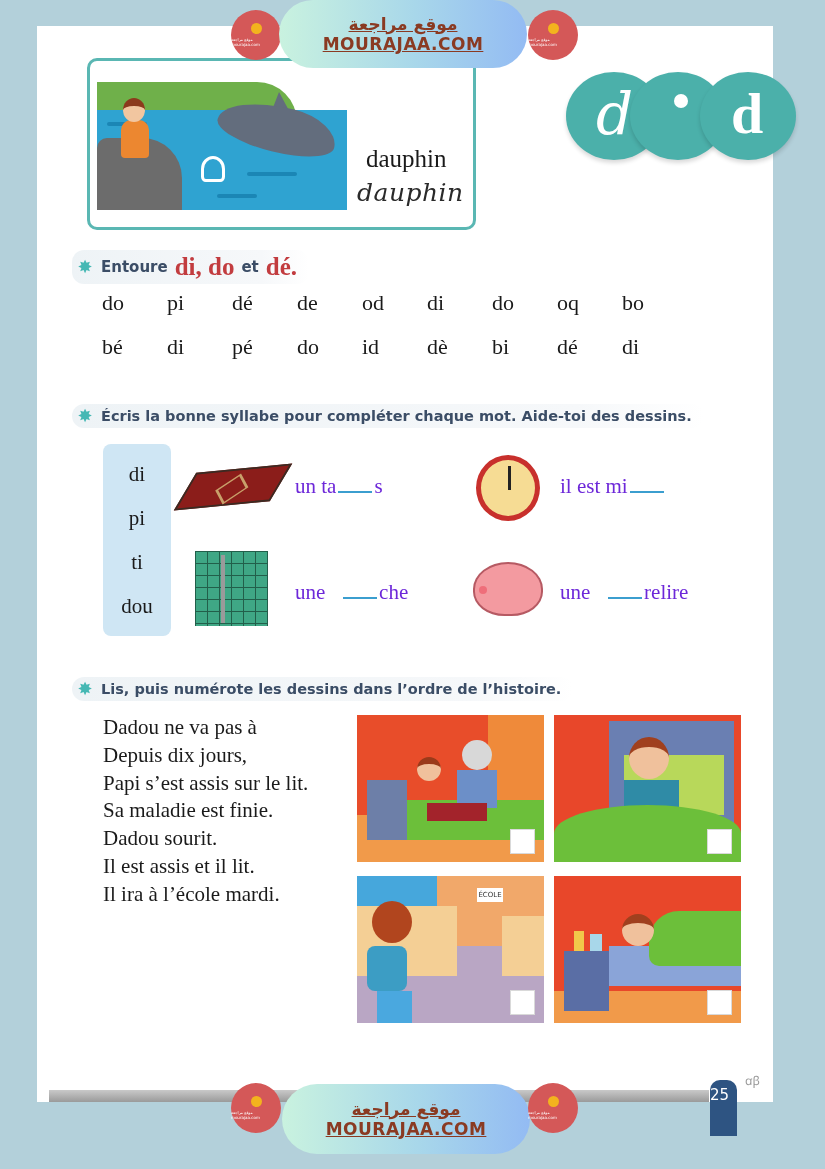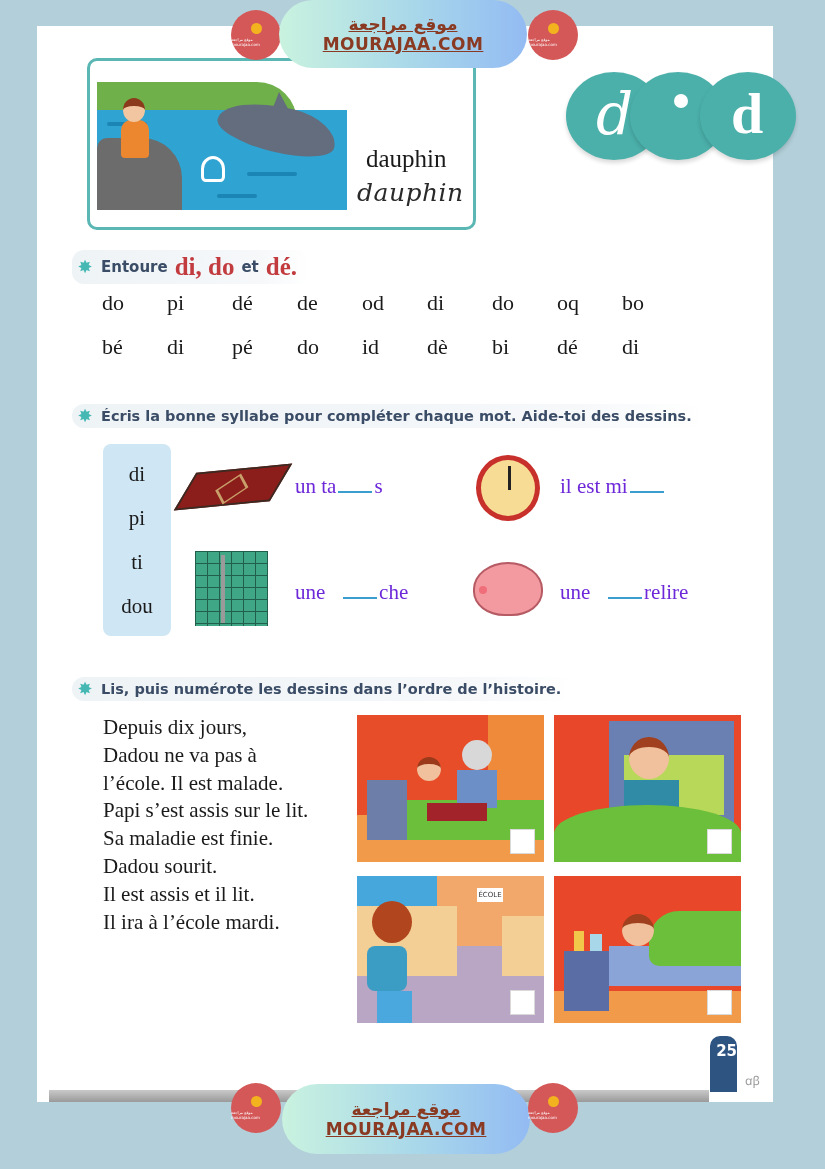--- a/index.html
+++ b/index.html
@@ -156,25 +156,25 @@
     width: 25px; height: 25px; background: #fff;
     border: 1px solid #d9d9d9;
   }
   .sp1 { left: 357px; top: 715px; background: linear-gradient(90deg, #e84d2a 0 70%, #ef8a3a 70%); }
   .sp2 { left: 554px; top: 715px; background: #e8472a; }
   .sp3 { left: 357px; top: 876px; background: #b9a6c4; }
   .sp4 { left: 554px; top: 876px; background: #e8472a; }
   .blk { position: absolute; }
 
   .page-number {
-    position: absolute; left: 710px; top: 1036px;
+    position: absolute; left: 710px; top: 1080px;
     width: 27px; height: 56px;
     background: #2e5482; border-radius: 10px 10px 0 0;
-    color: #fff; font-family: "DejaVu Sans", sans-serif; font-weight: bold; font-size: 15px;
-    text-align: right; padding-top: 6px;
+    color: #fff; font-family: "DejaVu Sans", sans-serif; font-weight: normal; font-size: 15px;
+    text-align: left; padding-top: 6px;
   }
   .page-mark {
     position: absolute; left: 745px; top: 1052px; font-size: 12px; color: #9a9a9a;
     font-family: "DejaVu Sans", sans-serif;
     margin-top: 20px;
   }
 
   
   .wm-banner {
     position: absolute; width: 248px; height: 70px;
@@ -291,23 +291,22 @@
 <div class="pic pic-pig"></div>
 <div class="fill-item" style="left:560px;top:580px">
   <span>une </span>&nbsp;&nbsp;<span class="blank"></span><span>relire</span>
 </div>
 
 <div class="exercise-heading heading-3">
   <span class="star">✸</span>
   <span>Lis, puis numérote les dessins dans l’ordre de l’histoire.</span>
 </div>
 <div class="story-text">
+  <div>Dadou ne va pas à</div>
   <div>Depuis dix jours,</div>
-  <div>Dadou ne va pas à</div>
-  <div>l’école. Il est malade.</div>
   <div>Papi s’est assis sur le lit.</div>
   <div>Sa maladie est finie.</div>
   <div>Dadou sourit.</div>
   <div>Il est assis et il lit.</div>
   <div>Il ira à l’école mardi.</div>
 </div>
 
 <div class="story-pic sp1">
   <div class="blk" style="left:0;top:100px;width:187px;height:47px;background:#f19a4a"></div>
   <div class="blk" style="left:50px;top:85px;width:137px;height:40px;background:#6cbf3a"></div>

